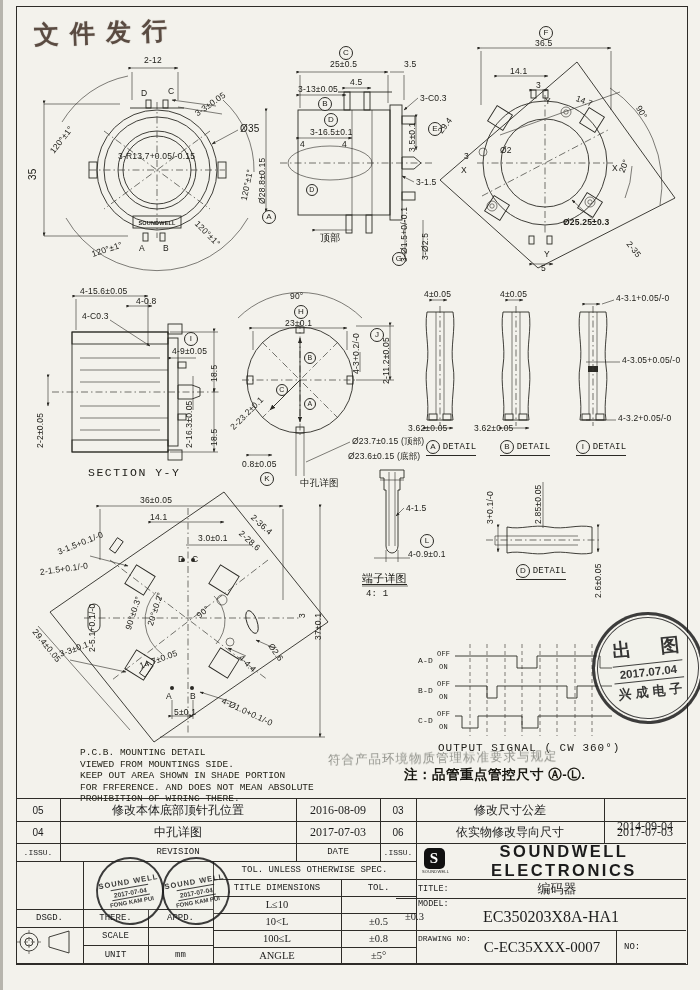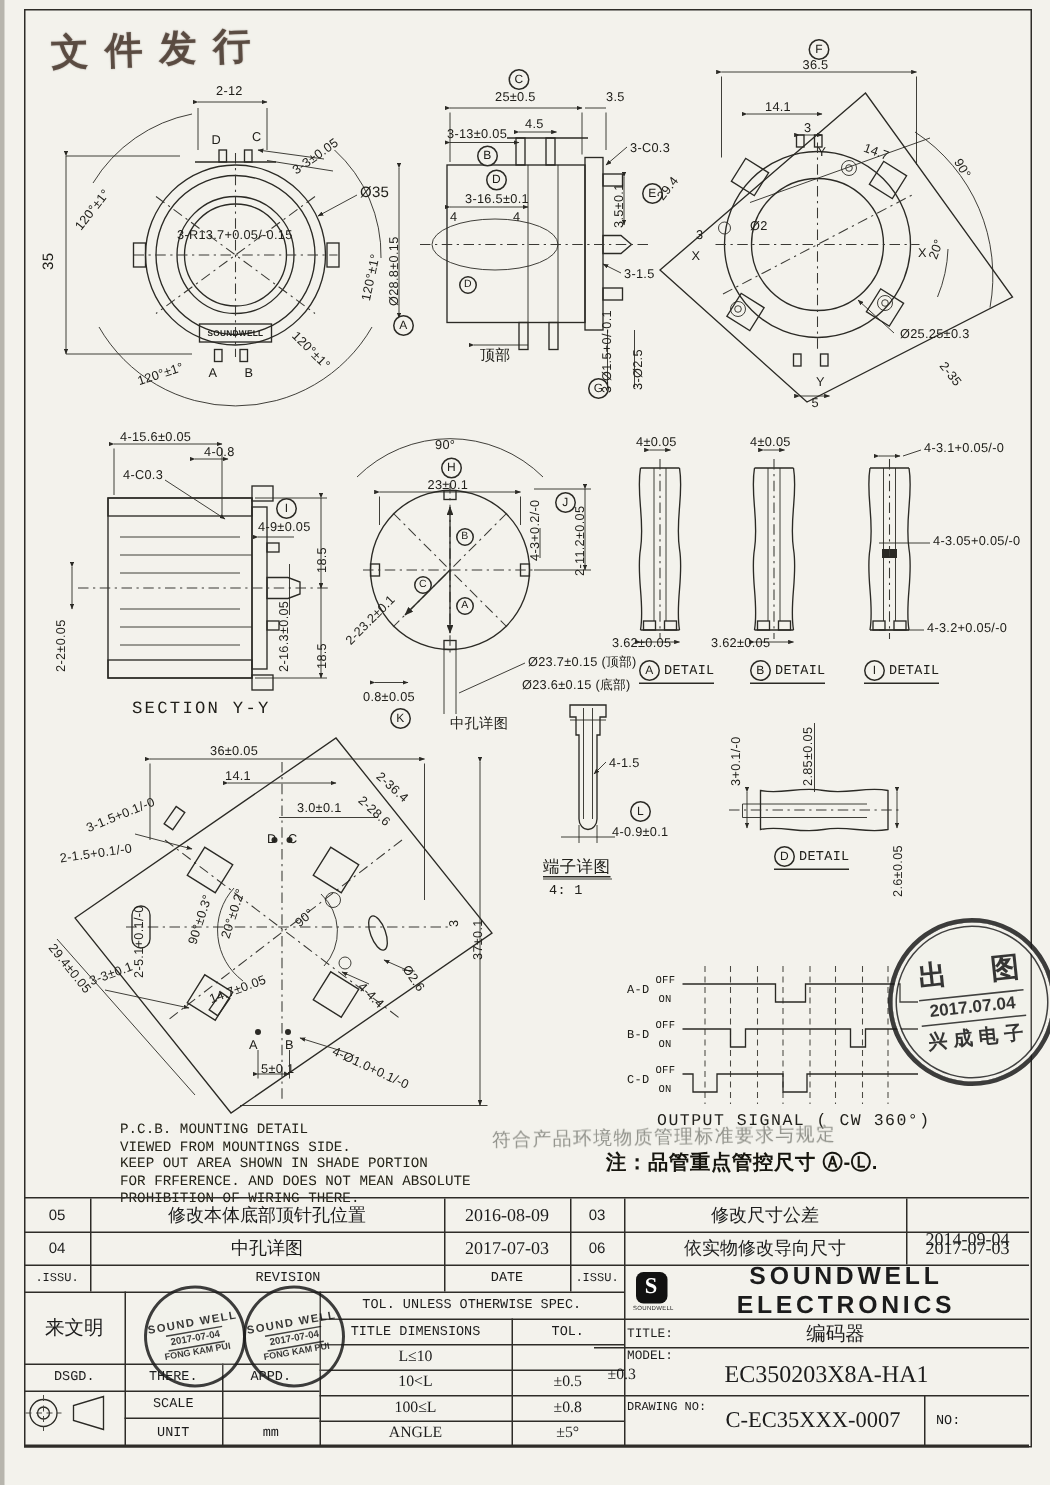--- a/index.html
+++ b/index.html
@@ -401,21 +401,21 @@
   <span class="dl" style="left:536px;top:81px;">3</span>
   <span class="dl" style="left:545px;top:97px;">Y</span>
   <span class="dl" style="left:576px;top:94px;transform:rotate(20deg);transform-origin:left center;">14.7</span>
   <span class="dl" style="left:638px;top:102px;transform:rotate(60deg);transform-origin:left center;">90°</span>
   <span class="dl" style="left:440px;top:128px;transform:rotate(-52deg);transform-origin:left center;">29.4</span>
   <span class="dl" style="left:464px;top:152px;">3</span>
   <span class="dl" style="left:461px;top:166px;">X</span>
   <span class="dl" style="left:500px;top:146px;">Ø2</span>
   <span class="dl" style="left:622px;top:168px;transform:rotate(-70deg);transform-origin:left center;">20°</span>
   <span class="dl" style="left:612px;top:164px;">X</span>
-  <span class="dl" style="left:600px;top:218px;">Ø25.25±0.3</span>
+  <span class="dl" style="left:563px;top:218px;font-weight:bold;">Ø25.25±0.3</span>
   <span class="dl" style="left:628px;top:238px;transform:rotate(52deg);transform-origin:left center;">2-35</span>
   <span class="dl" style="left:544px;top:250px;">Y</span>
   <span class="dl" style="left:541px;top:264px;">5</span>
 
   <span class="dl" style="left:80px;top:287px;">4-15.6±0.05</span>
   <span class="dl" style="left:136px;top:297px;">4-0.8</span>
   <span class="dl" style="left:82px;top:312px;">4-C0.3</span>
   <span class="dl" style="left:184px;top:332px;"><span class="cl">I</span></span>
   <span class="dl" style="left:172px;top:347px;">4-9±0.05</span>
   <span class="dl" style="left:210px;top:382px;transform:rotate(-90deg);transform-origin:left top;">18.5</span>
@@ -545,33 +545,32 @@
     <div class="cell serif" style="left:400px;top:0;width:188px;height:22px;font-size:12px;">修改尺寸公差</div>
     <div class="cell serif" style="left:588px;top:16px;width:82px;height:22px;font-size:12px;text-align:center;">2014-09-04</div>
     <div class="cell" style="left:0;top:22px;width:44px;height:22px;">04</div>
     <div class="cell serif" style="left:44px;top:22px;width:236px;height:22px;font-size:12px;">中孔详图</div>
     <div class="cell serif" style="left:280px;top:22px;width:84px;height:22px;font-size:12px;">2017-07-03</div>
     <div class="cell" style="left:364px;top:22px;width:36px;height:22px;">06</div>
     <div class="cell serif" style="left:400px;top:22px;width:188px;height:22px;font-size:12px;">依实物修改导向尺寸</div>
     <div class="cell serif" style="left:588px;top:22px;width:82px;height:22px;font-size:12px;">2017-07-03</div>
 
     <div class="cell mono" style="left:0;top:44px;width:44px;height:18px;font-size:8px;">.ISSU.</div>
-    <div class="cell mono" style="left:44px;top:44px;width:236px;height:18px;font-size:9px;padding-left:14px;">REVISION</div>
+    <div class="cell mono" style="left:44px;top:44px;width:236px;height:18px;font-size:9px;">REVISION</div>
     <div class="cell mono" style="left:280px;top:44px;width:84px;height:18px;font-size:9px;">DATE</div>
     <div class="cell mono" style="left:364px;top:44px;width:36px;height:18px;font-size:8px;">.ISSU.</div>
 
     <div class="cell" style="left:400px;top:44px;width:270px;height:36px;">
       <div id="logo">
         <div class="lb">S</div>
         <div class="lt">SOUNDWELL</div>
       </div>
       <span id="company" style="margin-left:26px;">SOUNDWELL ELECTRONICS</span>
     </div>
 
-    <div class="cell serif" style="left:0;top:62px;width:67px;height:48px;font-size:13px;">来文明</div>
     <div class="round-stamp appr" style="left:80px;top:58px;">
       <div class="a1">SOUND WELL</div>
       <div class="a2">2017-07-04</div>
       <div class="a3">FONG KAM PUI</div>
     </div>
     <div class="round-stamp appr" style="left:146px;top:58px;">
       <div class="a1">SOUND WELL</div>
       <div class="a2">2017-07-04</div>
       <div class="a3">FONG KAM PUI</div>
     </div>

